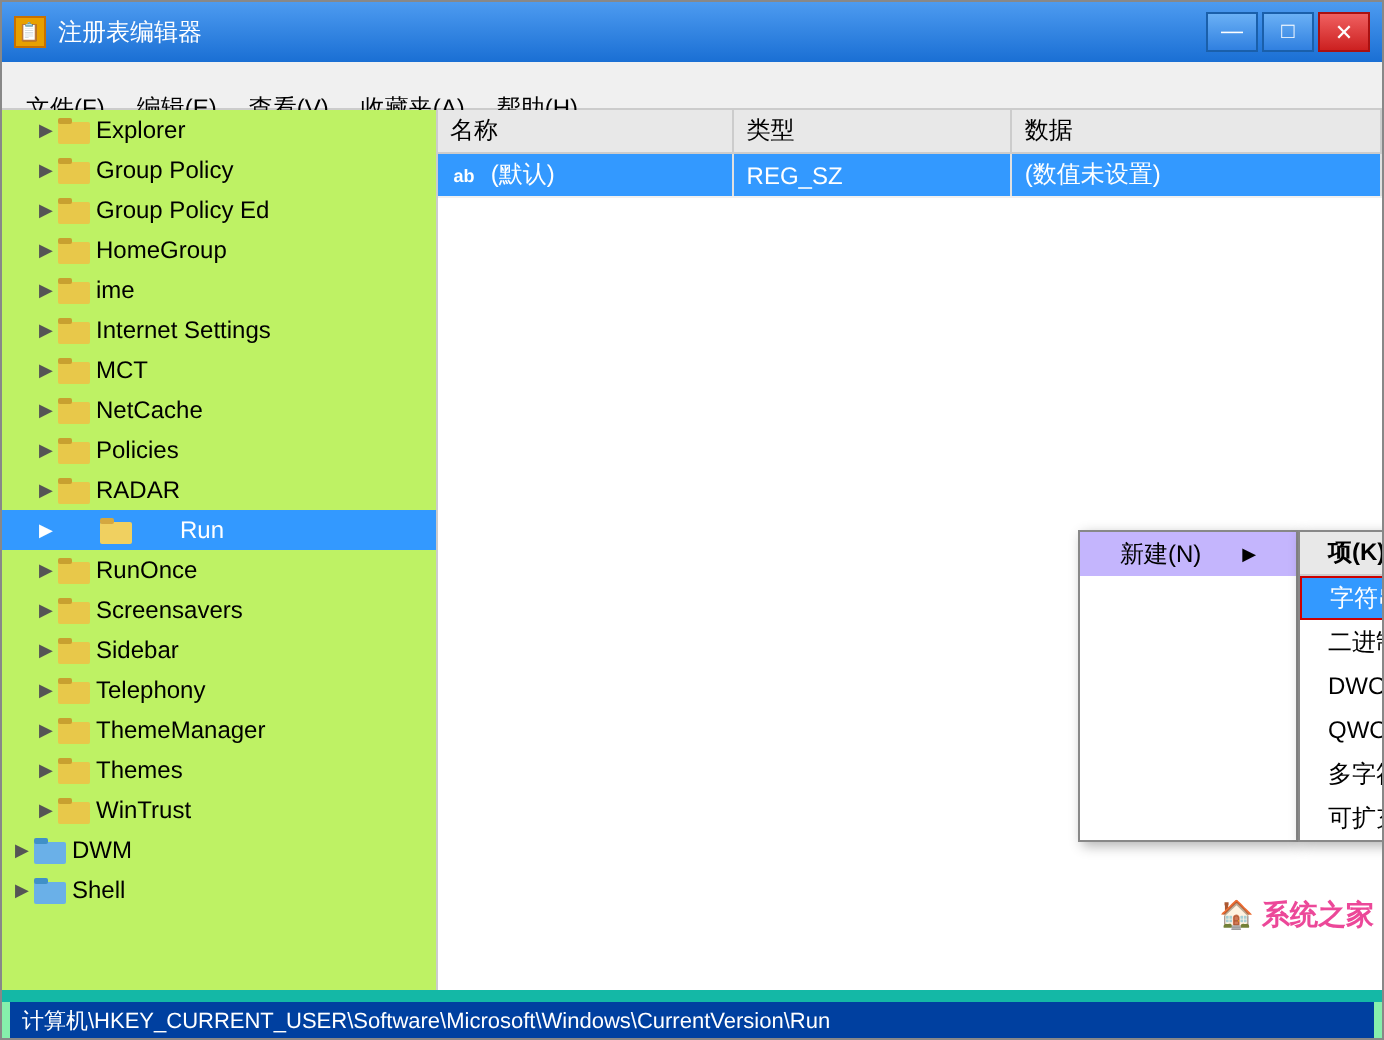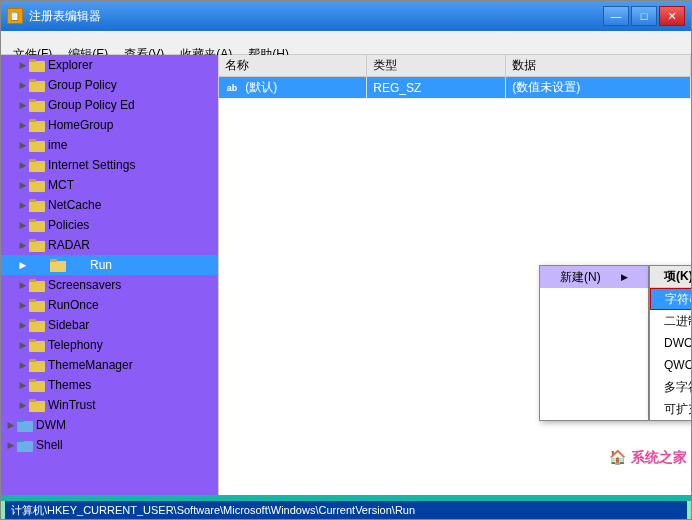--- a/index.html
+++ b/index.html
@@ -91,21 +91,21 @@
     
     .main-area {
       display: flex;
       flex: 1;
       overflow: hidden;
     }
 
     
     .tree-panel {
       width: 218px;
-      background: #8b5cf6;
+      background: #bef264;
       border-right: 1px solid #ccc;
       overflow-y: auto;
       overflow-x: hidden;
       flex-shrink: 0;
       position: relative;
     }
 
     .tree-item {
       display: flex;
       align-items: center;
@@ -453,32 +453,32 @@
       </div>
 
       <div class="tree-item indent1">
         <span class="tree-arrow collapsed"></span>
         <span class="folder-icon">
           <svg viewBox="0 0 16 14">
               <rect x="0" y="3" width="16" height="11" rx="1" fill="#e8c84a"></rect>
               <rect x="0" y="1" width="7" height="3" rx="1" fill="#c8a030"></rect>
             </svg>
         </span>
+        <span>RunOnce</span>
+      </div>
+
+      <div class="tree-item indent1">
+        <span class="tree-arrow collapsed"></span>
+        <span class="folder-icon">
+          <svg viewBox="0 0 16 14">
+              <rect x="0" y="3" width="16" height="11" rx="1" fill="#e8c84a"></rect>
+              <rect x="0" y="1" width="7" height="3" rx="1" fill="#c8a030"></rect>
+            </svg>
+        </span>
         <span>Screensavers</span>
-      </div>
-
-      <div class="tree-item indent1">
-        <span class="tree-arrow collapsed"></span>
-        <span class="folder-icon">
-          <svg viewBox="0 0 16 14">
-              <rect x="0" y="3" width="16" height="11" rx="1" fill="#e8c84a"></rect>
-              <rect x="0" y="1" width="7" height="3" rx="1" fill="#c8a030"></rect>
-            </svg>
-        </span>
-        <span>RunOnce</span>
       </div>
 
 
       <div class="tree-item indent1">
         <span class="tree-arrow collapsed"></span>
         <span class="folder-icon">
           <svg viewBox="0 0 16 14">
               <rect x="0" y="3" width="16" height="11" rx="1" fill="#e8c84a"></rect>
               <rect x="0" y="1" width="7" height="3" rx="1" fill="#c8a030"></rect>
             </svg>

